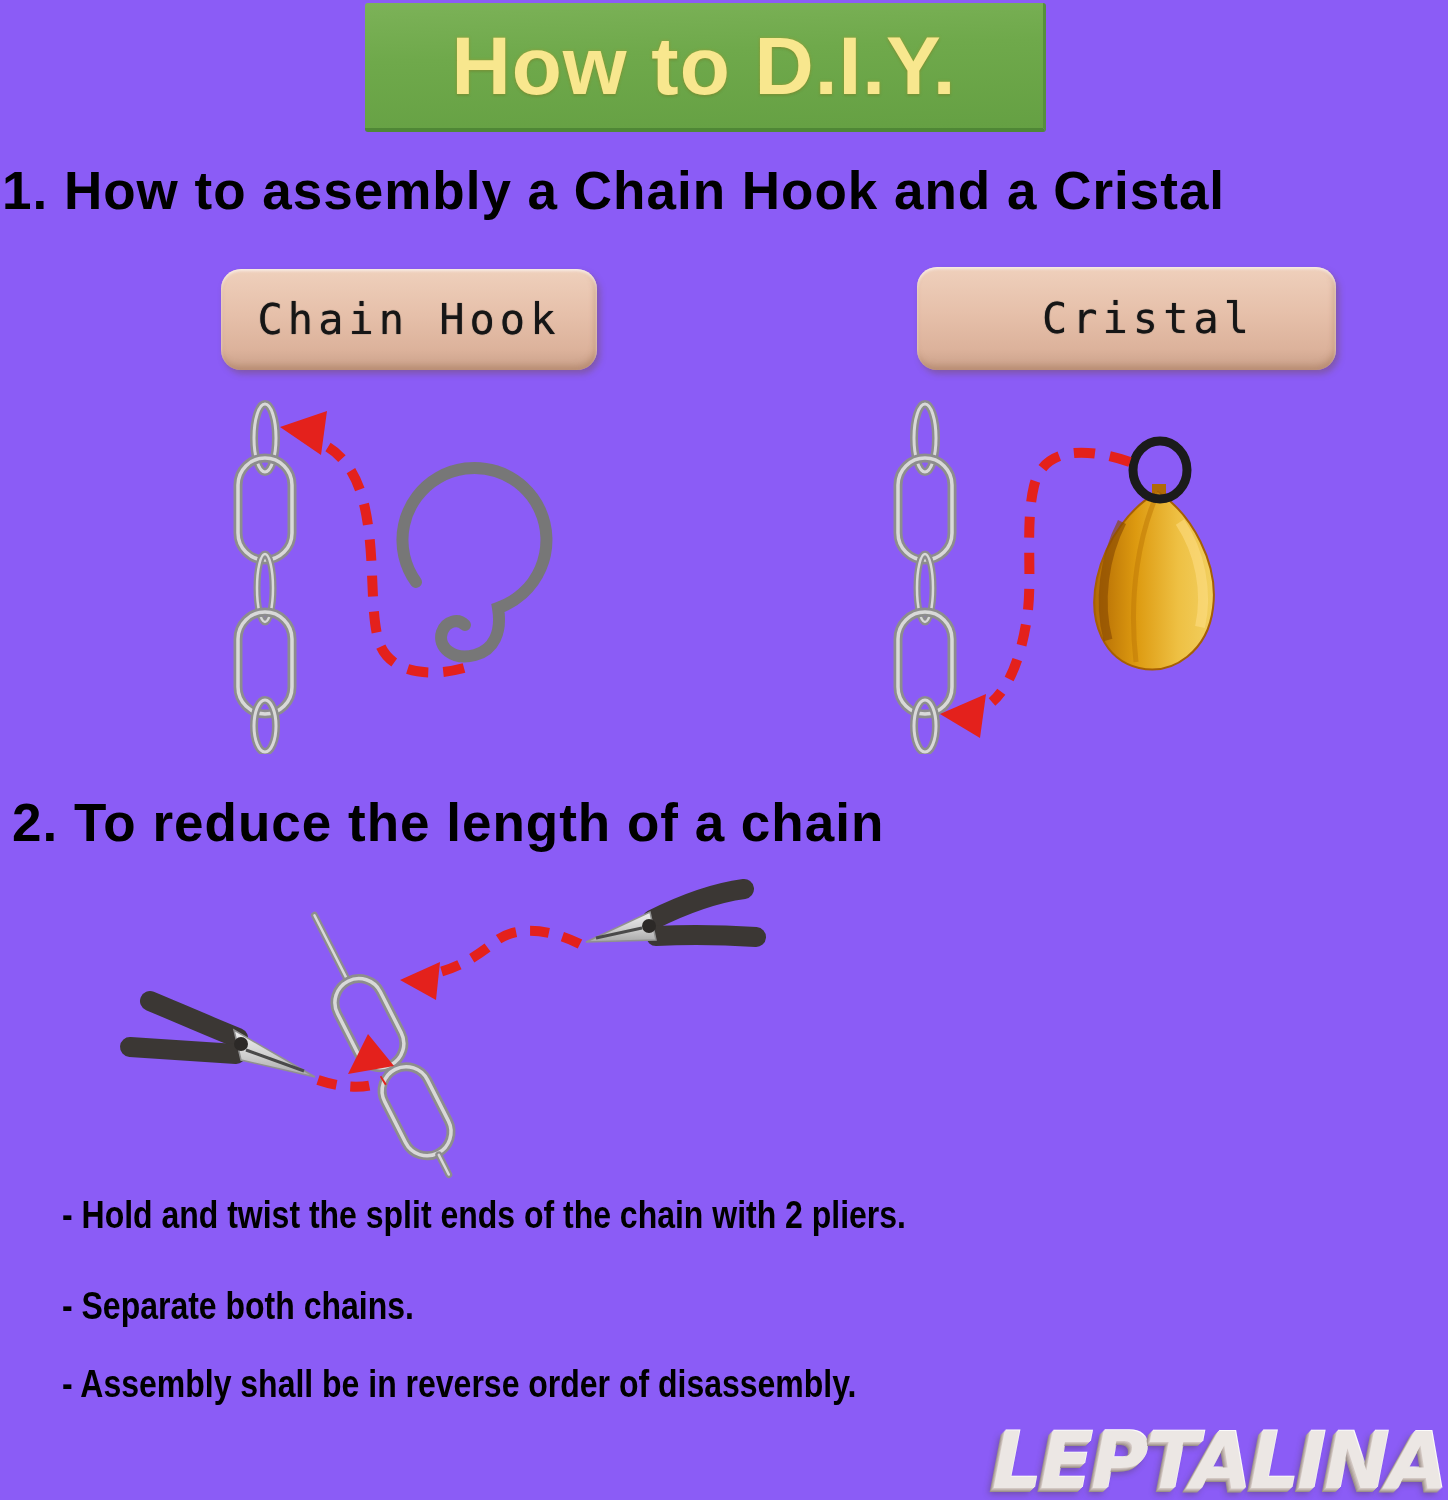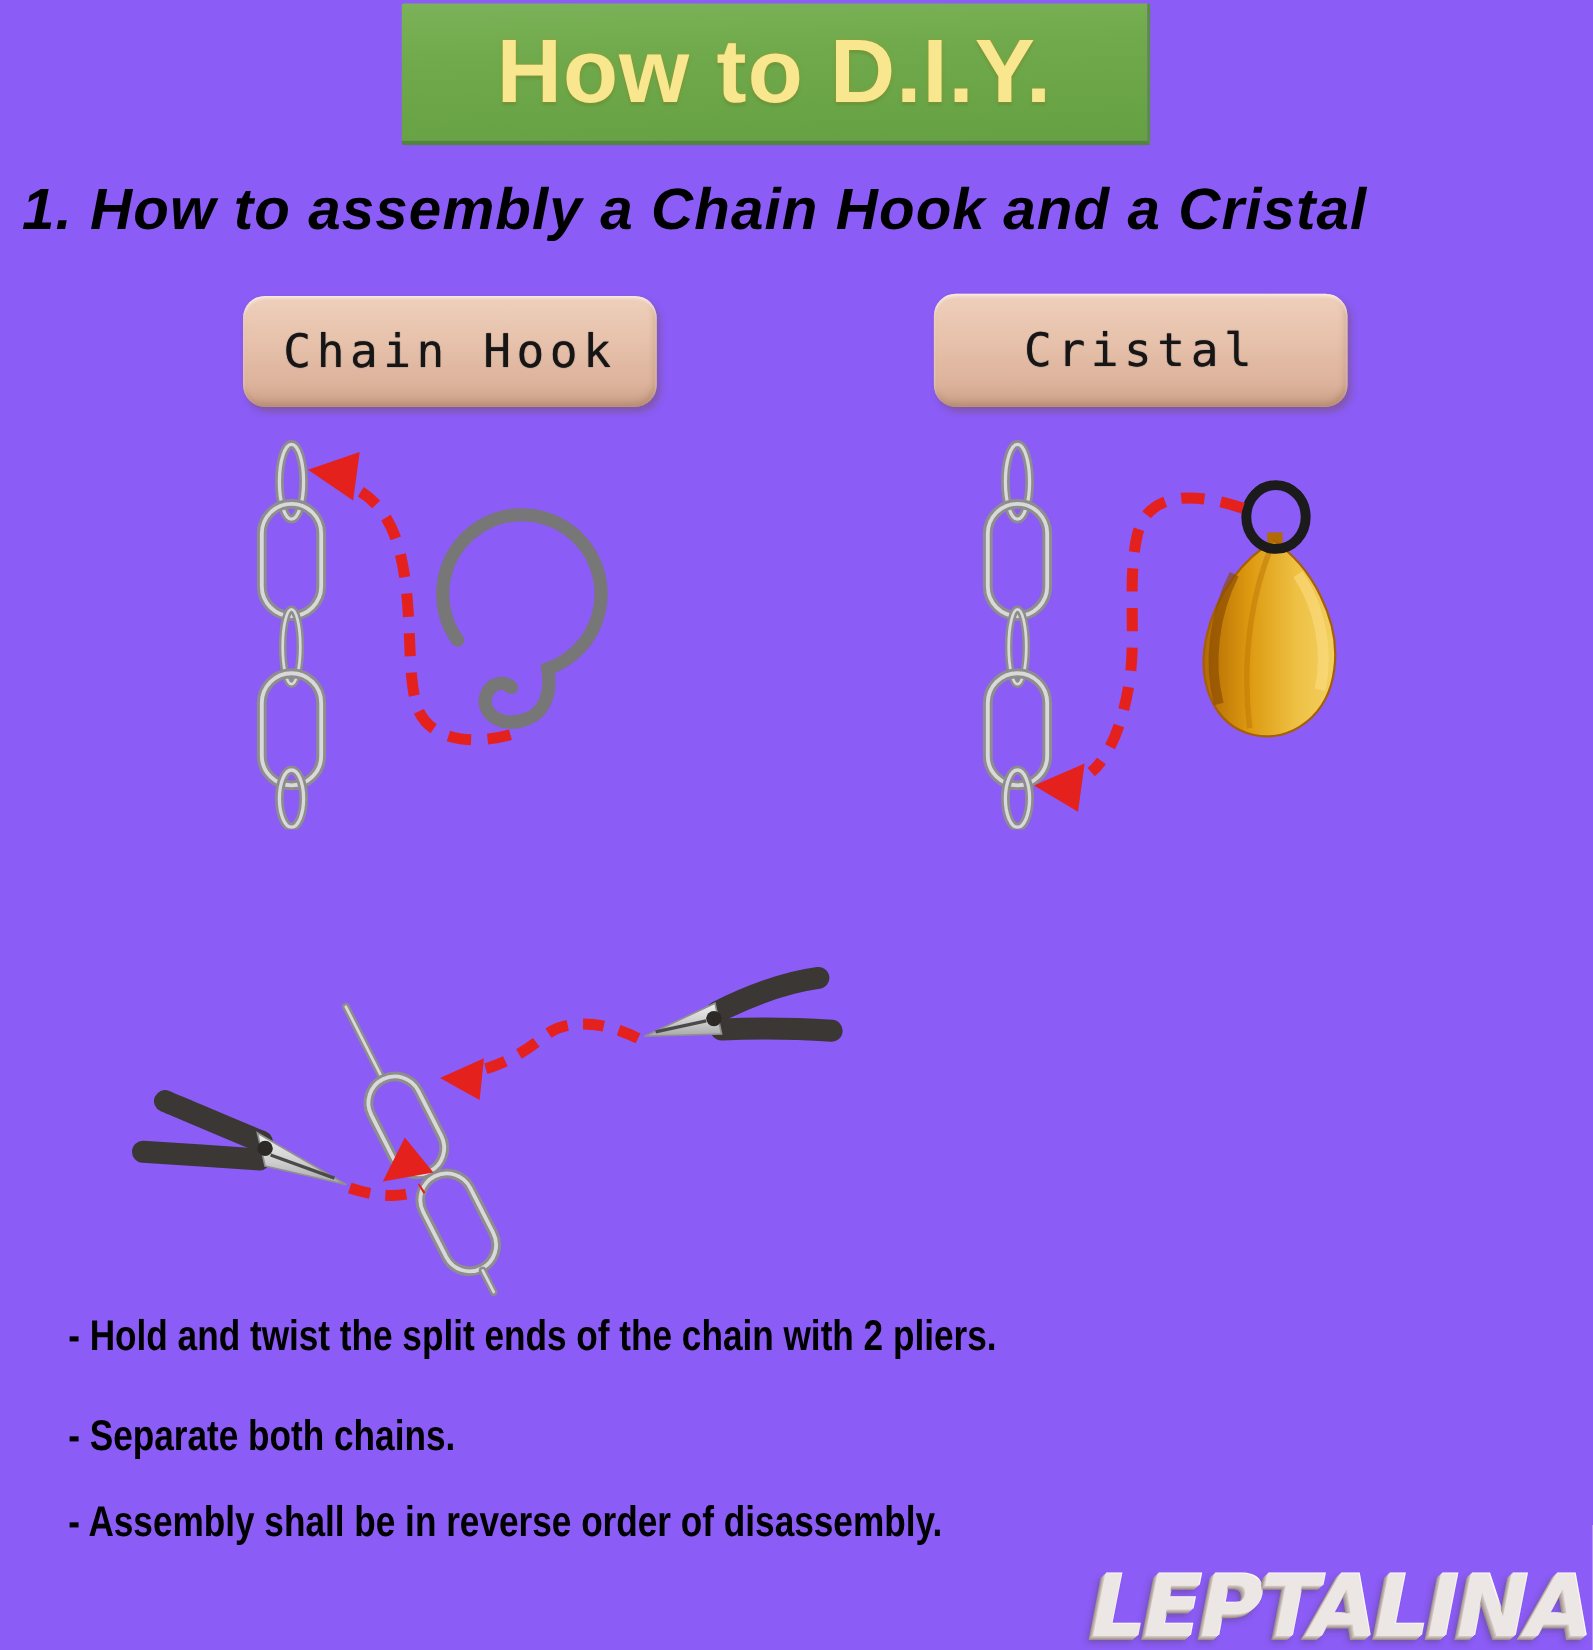--- a/index.html
+++ b/index.html
@@ -8,30 +8,30 @@
 
   
   .banner{position:absolute;left:365px;top:3px;width:678px;height:125px;
           background:linear-gradient(178deg,#7cb258 0%,#6fa94b 40%,#65a043 100%);
           border-right:3px solid #578f3c;border-bottom:4px solid #4f8736;border-radius:3px;
           display:flex;align-items:center;justify-content:center;}
   .banner span{font-size:82px;font-weight:bold;color:#f8e78e;letter-spacing:1px;
           text-shadow:0 0 3px rgba(190,150,30,.55),0 2px 2px rgba(90,120,50,.35);}
 
   .h{position:absolute;color:#000;font-weight:bold;white-space:nowrap;margin:0;}
-  .h1{left:20px;top:160px;font-size:53px;letter-spacing:1px;font-style:italic;}
+  .h1{left:2px;top:160px;font-size:53px;letter-spacing:1px;}
   .h2{left:12px;top:792px;font-size:53px;letter-spacing:1px;}
 
   
   .tag{position:absolute;height:101px;width:376px;border-radius:20px;
        background:linear-gradient(180deg,#efd0bc 0%,#e6c0aa 45%,#dcb29b 80%,#c9a089 100%);
        box-shadow:3px 4px 6px rgba(110,80,60,.4), inset 0 2px 3px rgba(255,255,255,.65), inset -2px -4px 6px rgba(150,100,70,.35);
        display:flex;align-items:center;justify-content:center;}
   .tag-left{left:205px;top:269px;margin-left:16px;}
-  .tag-right{left:849px;top:267px;height:103px;}
+  .tag-right{left:917px;top:267px;height:103px;padding-left:43px;}
   .tag span{font-family:"DejaVu Sans Mono",monospace;font-size:42px;color:#161616;
        letter-spacing:5px;text-shadow:0 0 1px #333;}
 
   .illus{position:absolute;}
   .illus-hook{left:180px;top:392px;}
   .illus-crystal{left:860px;top:392px;}
   .illus-pliers{left:100px;top:878px;}
 
   .bullet{position:absolute;left:62px;font-size:39px;font-weight:bold;color:#000;
           white-space:nowrap;transform:scaleX(.82);transform-origin:left top;}
@@ -111,20 +111,21 @@
       <path d="M 298 100 C 280 140 268 200 276 270" stroke="#c07a08" stroke-width="5" fill="none" opacity="0.55"></path>
       <path d="M 320 130 C 340 160 348 200 340 235" stroke="#ffe08a" stroke-width="10" fill="none" opacity="0.5"></path>
       <ellipse cx="300" cy="78" rx="27" ry="29" fill="none" stroke="#1b1b1b" stroke-width="9"></ellipse>
     </g>
     <g>
       <path d="M 270 70 C 216 52 182 60 174 94 C 164 136 174 190 166 232 C 160 268 148 296 132 310" fill="none" stroke="#e4211c" stroke-width="10" stroke-dasharray="21 15"></path>
       <polygon points="80,322 126,302 120,346" fill="#e4211c"></polygon>
     </g>
   </svg>
 
+  <div class="h h2">2. To reduce the length of a chain</div>
 
   <svg class="illus illus-pliers" width="700" height="322" viewBox="0 0 700 322">
     <defs>
       <linearGradient id="silver" x1="0" y1="0" x2="0" y2="1">
         <stop offset="0" stop-color="#f0f0f0"></stop>
         <stop offset="0.55" stop-color="#cfcfcf"></stop>
         <stop offset="1" stop-color="#a8a8a8"></stop>
       </linearGradient>
     </defs>
 

